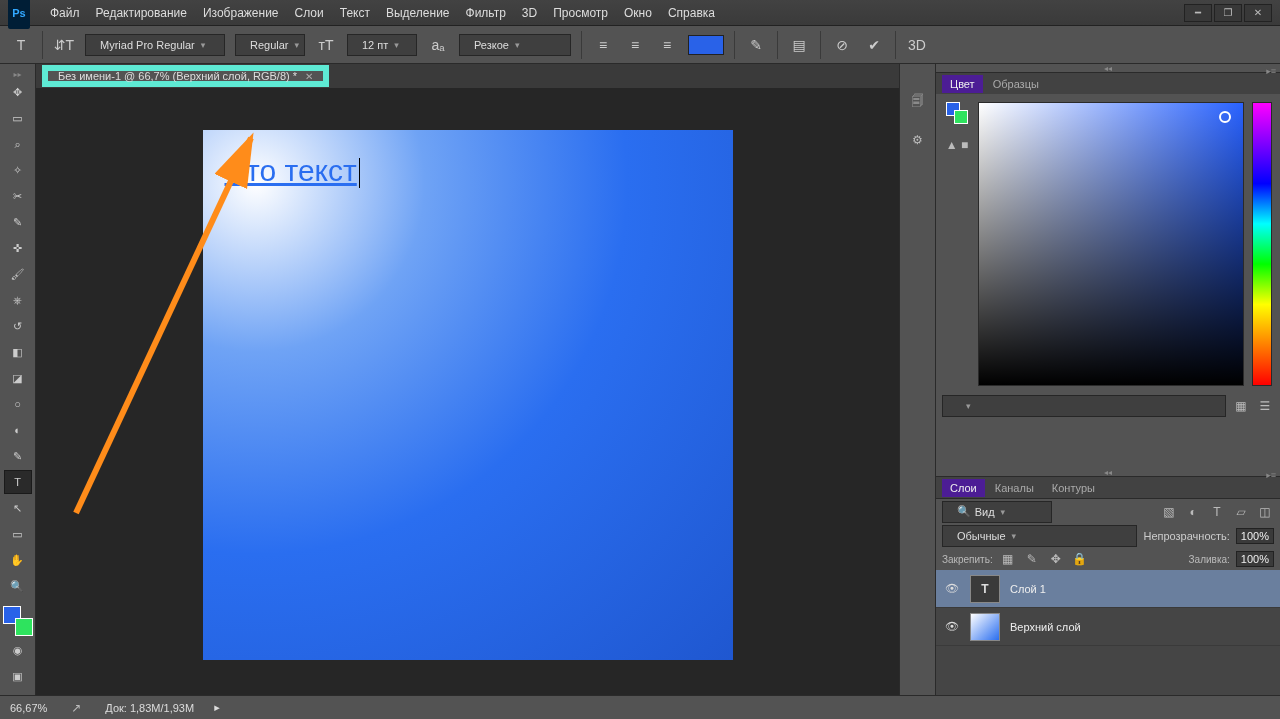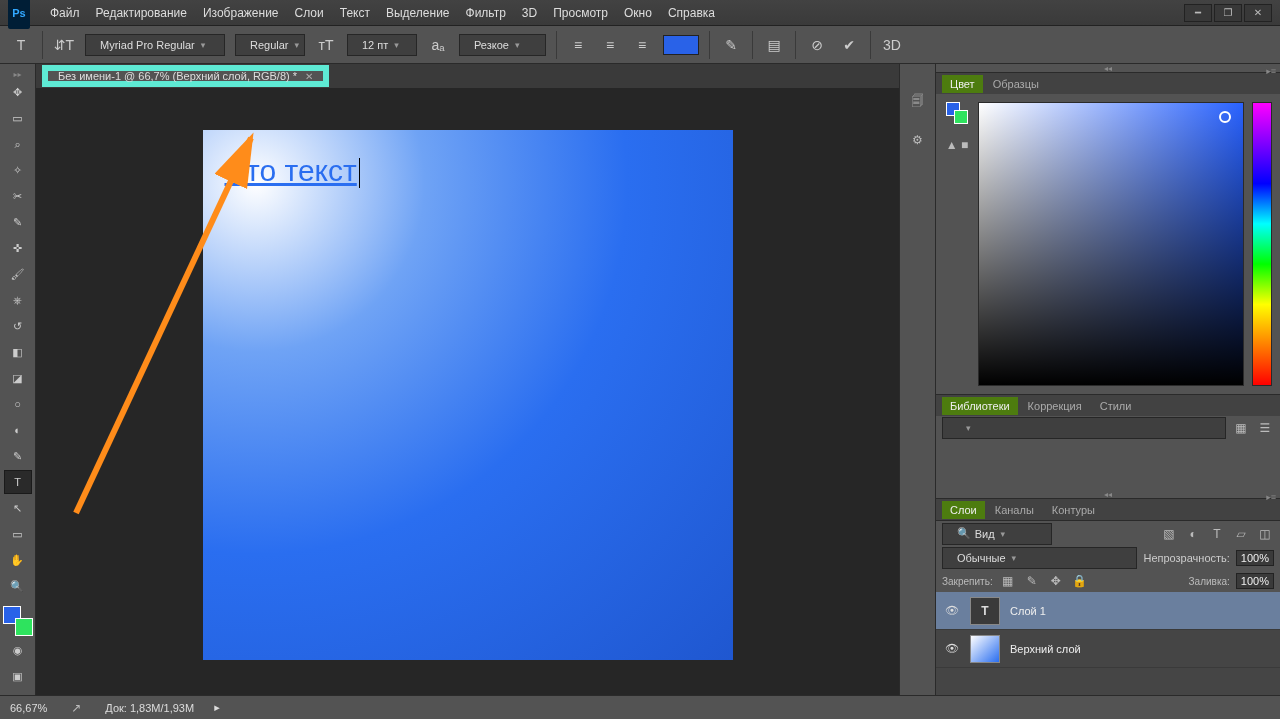--- a/index.html
+++ b/index.html
@@ -28,21 +28,21 @@
 .tab .close { font-size:10px; color:#aaa; cursor:pointer; }
 .canvas-wrap { flex:1; display:flex; align-items:flex-start; justify-content:center; padding-top:42px; position:relative;}
 .canvas { width:530px; height:530px; background:radial-gradient(ellipse at 10% 10%, #fff 0%, #6fa3f5 25%, #2a6ef0 55%, #1f57d0 100%); position:relative;}
 .canvas-text { position:absolute; top:24px; left:22px; color:#2a6ef0; font-size:30px; font-family:"Myriad Pro",Arial,sans-serif; text-decoration:underline; }
 .cursor { display:inline-block; width:1px; height:30px; background:#000; vertical-align:bottom; margin-left:2px;}
 .arrow { position:absolute; pointer-events:none; }
 .side-strip { width:36px; background:#535353; border-left:1px solid #2a2a2a; display:flex; flex-direction:column; align-items:center; padding-top:28px; gap:20px;}
 .panels { width:345px; background:#535353; display:flex; flex-direction:column; border-left:1px solid #2a2a2a;}
 .panel-tabs { height:22px; background:#424242; display:flex; align-items:center; padding:0 6px; gap:2px; border-top:1px solid #2a2a2a;}
 .panel-tab { padding:3px 8px; font-size:11px; color:#aaa; cursor:pointer;}
-.panel-tab.active { background:#4d7c0f; color:#eee; }
+.panel-tab.active { background:#4c1d95; color:#eee; }
 .color-panel { height:300px; display:flex; padding:8px; gap:8px; }
 .color-small-swatches { width:26px; display:flex; flex-direction:column; gap:14px; align-items:center;}
 .mini-sw { width:22px; height:22px; position:relative;}
 .mini-sw .a{width:14px;height:14px;background:#2962e8;border:1px solid #fff;position:absolute;top:0;left:0;}
 .mini-sw .b{width:14px;height:14px;background:#2ee35e;border:1px solid #fff;position:absolute;bottom:0;right:0;}
 .picker { flex:1; background:linear-gradient(to bottom, rgba(0,0,0,0) 0%, #000 100%), linear-gradient(to right, #fff 0%, #2962ff 100%); position:relative; border:1px solid #2a2a2a;}
 .picker .ring { width:12px; height:12px; border:2px solid #fff; border-radius:50%; position:absolute; top:8px; right:12px; }
 .hue { width:20px; height:100%; background:linear-gradient(to bottom,#ff00ff,#8000ff,#0000ff,#00ffff,#00ff00,#ffff00,#ff8000,#ff0000); border:1px solid #2a2a2a;}
 .lib-row { height:24px; display:flex; align-items:center; padding:0 6px; gap:6px; background:#535353;}
 .layers { flex:1; display:flex; flex-direction:column; }
@@ -90,21 +90,21 @@
 
 <div class="options-bar">
   <div class="opt-icon">T</div>
   <div class="sep"></div>
   <div class="opt-icon">⇵T</div>
   <div class="dropdown" style="width:140px">Myriad Pro Regular</div>
   <div class="dropdown" style="width:70px">Regular</div>
   <div class="opt-icon">тТ</div>
   <div class="dropdown" style="width:70px">12 пт</div>
   <div class="opt-icon">aₐ</div>
-  <div class="dropdown" style="width:87px">Резкое</div>
+  <div class="dropdown" style="width:112px">Резкое</div>
   <div class="sep"></div>
   <div class="opt-icon">≡</div>
   <div class="opt-icon">≡</div>
   <div class="opt-icon">≡</div>
   <div class="color-swatch-btn"></div>
   <div class="sep"></div>
   <div class="opt-icon">✎</div>
   <div class="sep"></div>
   <div class="opt-icon">▤</div>
   <div class="sep"></div>
@@ -187,25 +187,20 @@
             <div class="b"></div>
           </div>
         <div style="font-size:12px;color:#bbb">▲ ■</div>
       </div>
       <div class="picker">
           <div class="ring"></div>
         </div>
       <div class="hue"></div>
     </div>
 
-    <div class="panel-tabs">
-      <div class="panel-tab active">Библиотеки</div>
-      <div class="panel-tab">Коррекция</div>
-      <div class="panel-tab">Стили</div>
-    </div>
     <div class="lib-row">
       <div class="dropdown" style="flex:1">&nbsp;</div>
       <div class="small-ic">▦</div>
       <div class="small-ic">☰</div>
     </div>
     <div style="height:50px"></div>
 
     <div class="top-grip" style="position:relative">◂◂<span class="flyout">▸≡</span></div>
     <div class="panel-tabs">
       <div class="panel-tab active">Слои</div>

